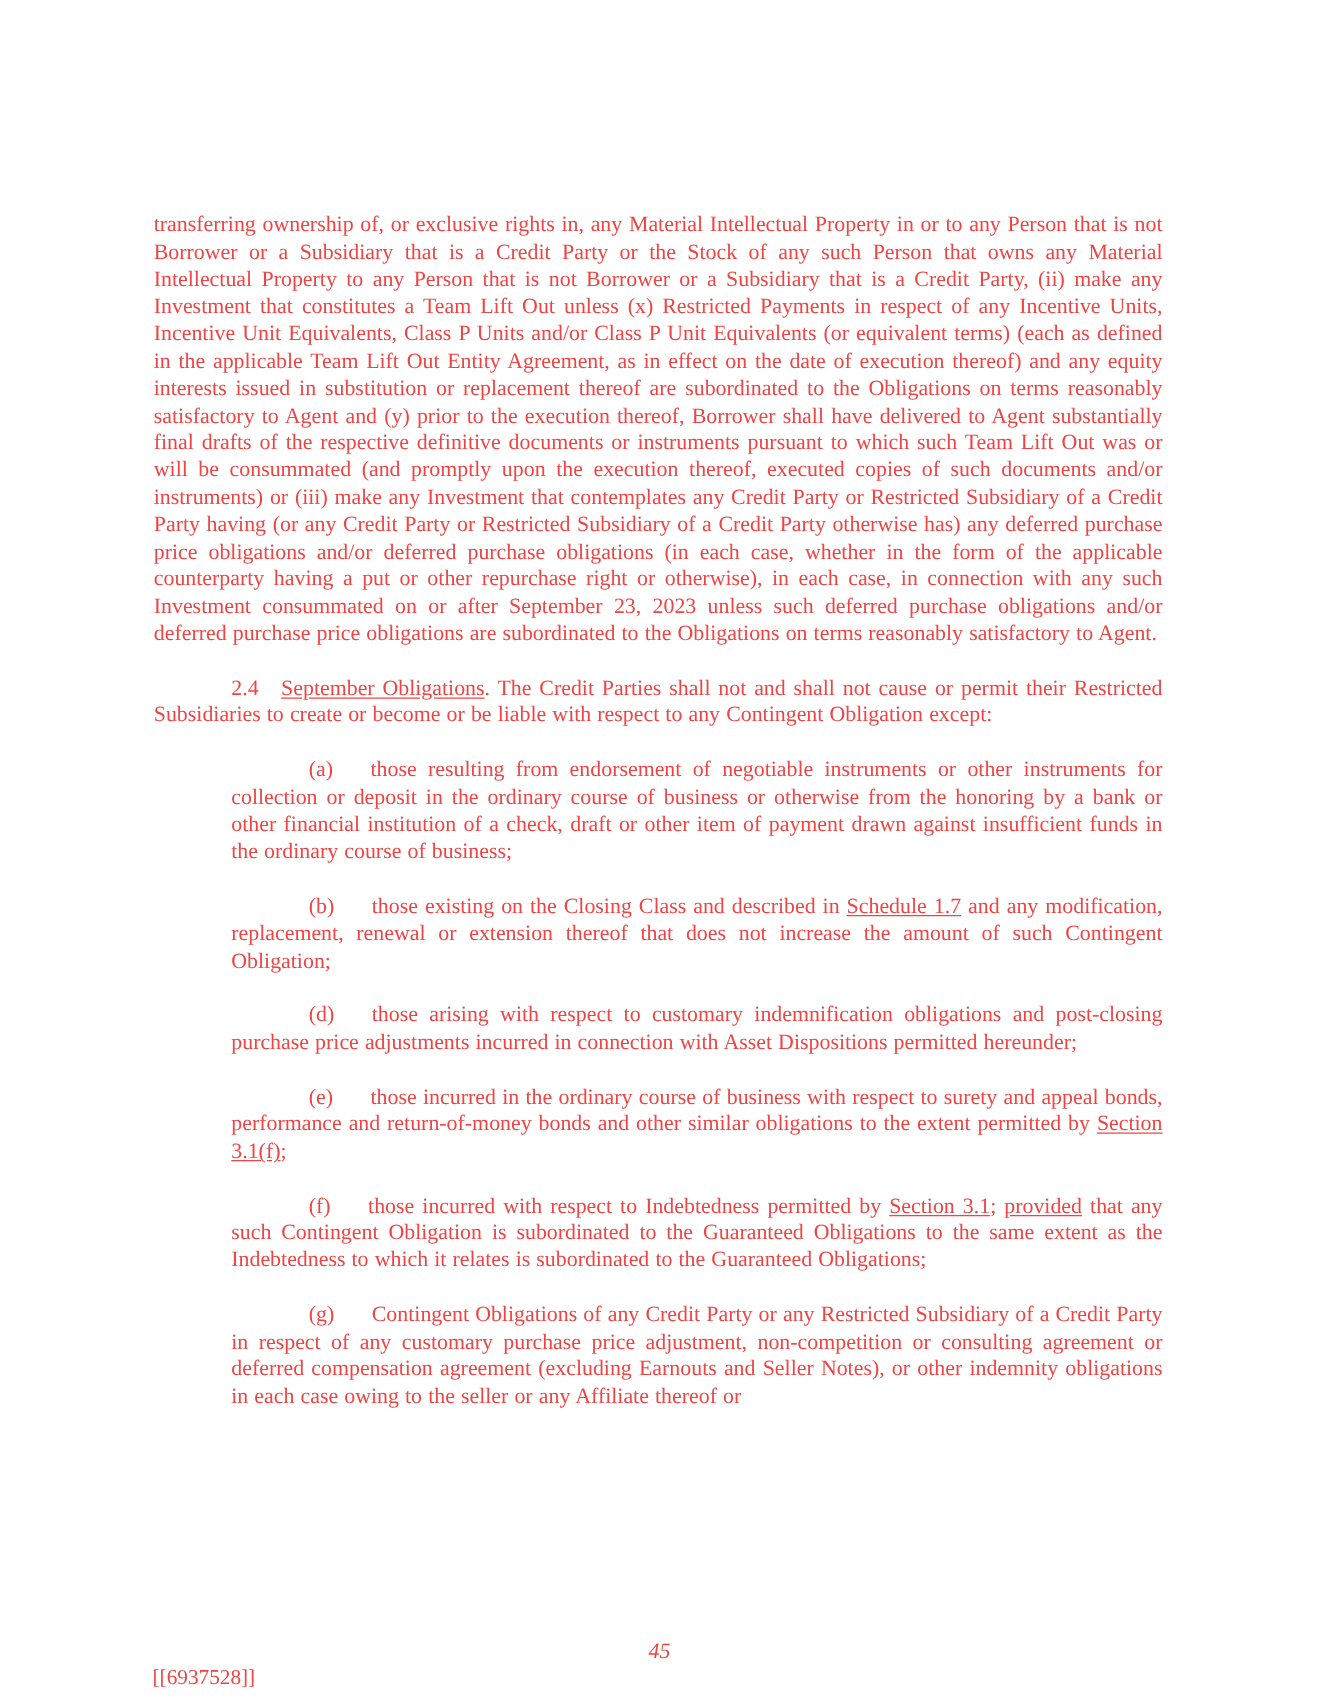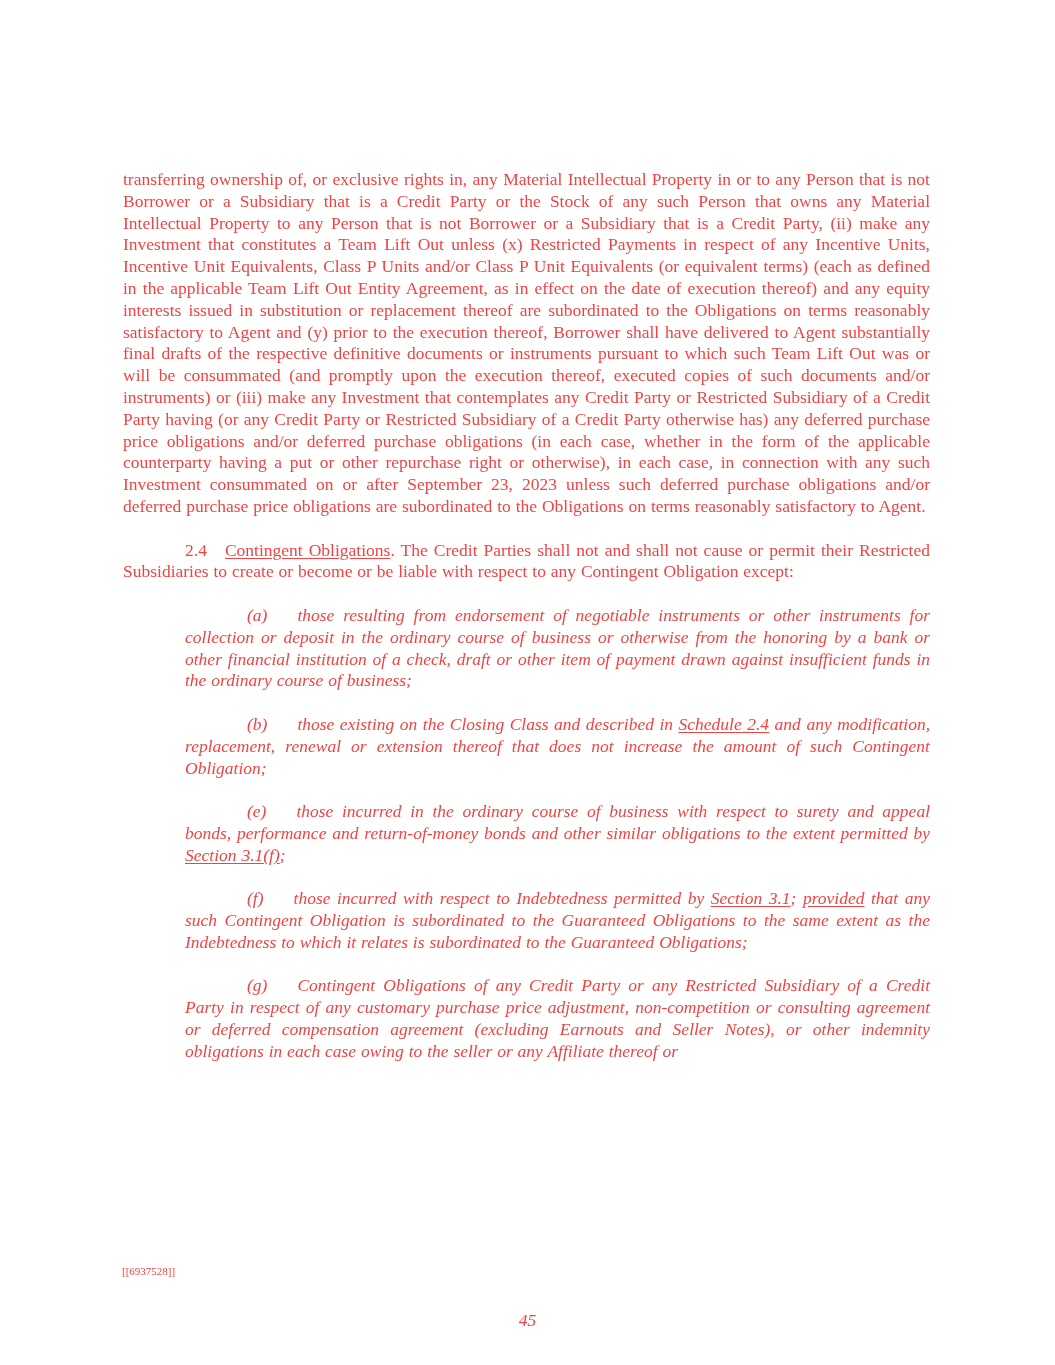--- a/index.html
+++ b/index.html
@@ -33,21 +33,20 @@
   .para.continuation {
     text-indent: 0;
   }
   .para.section {
     text-indent: 62px;
   }
   .para.sub {
     margin-left: 62px;
     width: 745px;
     text-indent: 62px;
-    font-style: italic;
   }
   .tab {
     display: inline-block;
   }
   .section .tab { width: 18px; }
   .sub .tab { width: 30px; }
   .u {
     text-decoration: underline;
     text-underline-offset: 2px;
   }
@@ -57,33 +56,34 @@
     top: 1266px;
     width: 100%;
     text-align: center;
     font-size: 17.5px;
     line-height: 21.8px;
     font-style: italic;
   }
   .doc-stamp {
     position: absolute;
     left: 122px;
-    top: 1220px;
-    font-size: 11px;
+    top: 1290px;
+    font-size: 17px;
     line-height: 15px;
   }
 </style>
 </head>
 <body>
 
 <div class="page">
   <main class="body-text">
       <p class="para continuation"><span>transferring ownership of, or exclusive rights in, any Material Intellectual Property in or to any Person that is not Borrower or a Subsidiary that is a Credit Party or the Stock of any such Person that owns any Material Intellectual Property to any Person that is not Borrower or a Subsidiary that is a Credit Party, (ii) make any Investment that constitutes a Team Lift Out unless (x) Restricted Payments in respect of any Incentive Units, Incentive Unit Equivalents, Class P Units and/or Class P Unit Equivalents (or equivalent terms) (each as defined in the applicable Team Lift Out Entity Agreement, as in effect on the date of execution thereof) and any equity interests issued in substitution or replacement thereof are subordinated to the Obligations on terms reasonably satisfactory to Agent and (y) prior to the execution thereof, Borrower shall have delivered to Agent substantially final drafts of the respective definitive documents or instruments pursuant to which such Team Lift Out was or will be consummated (and promptly upon the execution thereof, executed copies of such documents and/or instruments) or (iii) make any Investment that contemplates any Credit Party or Restricted Subsidiary of a Credit Party having (or any Credit Party or Restricted Subsidiary of a Credit Party otherwise has) any deferred purchase price obligations and/or deferred purchase obligations (in each case, whether in the form of the applicable counterparty having a put or other repurchase right or otherwise), in each case, in connection with any such Investment consummated on or after September 23, 2023 unless such deferred purchase obligations and/or deferred purchase price obligations are subordinated to the Obligations on terms reasonably satisfactory to Agent.</span></p>
-      <p class="para section"><span>2.4</span><span class="tab"></span><span class="u">Contingent Obligations</span><span>. The Credit Parties shall not and shall not cause or permit their Restricted Subsidiaries to create or become or be liable with respect to any Contingent Obligation except:</span></p>
+      <p class="para section"><span>2.4</span><span class="tab"></span><span class="u">September Obligations</span><span>. The Credit Parties shall not and shall not cause or permit their Restricted Subsidiaries to create or become or be liable with respect to any Contingent Obligation except:</span></p>
       <p class="para sub"><span>(a)</span><span class="tab"></span><span>those resulting from endorsement of negotiable instruments or other instruments for collection or deposit in the ordinary course of business or otherwise from the honoring by a bank or other financial institution of a check, draft or other item of payment drawn against insufficient funds in the ordinary course of business;</span></p>
-      <p class="para sub"><span>(b)</span><span class="tab"></span><span>those existing on the Closing Class and described in </span><span class="u">Schedule 2.4</span><span> and any modification, replacement, renewal or extension thereof that does not increase the amount of such Contingent Obligation;</span></p>
+      <p class="para sub"><span>(b)</span><span class="tab"></span><span>those existing on the Closing Class and described in </span><span class="u">Schedule 1.7</span><span> and any modification, replacement, renewal or extension thereof that does not increase the amount of such Contingent Obligation;</span></p>
+      <p class="para sub"><span>(d)</span><span class="tab"></span><span>those arising with respect to customary indemnification obligations and post-closing purchase price adjustments incurred in connection with Asset Dispositions permitted hereunder;</span></p>
       <p class="para sub"><span>(e)</span><span class="tab"></span><span>those incurred in the ordinary course of business with respect to surety and appeal bonds, performance and return-of-money bonds and other similar obligations to the extent permitted by </span><span class="u">Section 3.1(f)</span><span>;</span></p>
       <p class="para sub"><span>(f)</span><span class="tab"></span><span>those incurred with respect to Indebtedness permitted by </span><span class="u">Section 3.1</span><span>; </span><span class="u">provided</span><span> that any such Contingent Obligation is subordinated to the Guaranteed Obligations to the same extent as the Indebtedness to which it relates is subordinated to the Guaranteed Obligations;</span></p>
       <p class="para sub"><span>(g)</span><span class="tab"></span><span>Contingent Obligations of any Credit Party or any Restricted Subsidiary of a Credit Party in respect of any customary purchase price adjustment, non-competition or consulting agreement or deferred compensation agreement (excluding Earnouts and Seller Notes), or other indemnity obligations in each case owing to the seller or any Affiliate thereof or</span></p>
     </main>
   <div class="page-number">45</div>
   <div class="doc-stamp">[[6937528]]</div>
 </div>
 
 </body></html>

